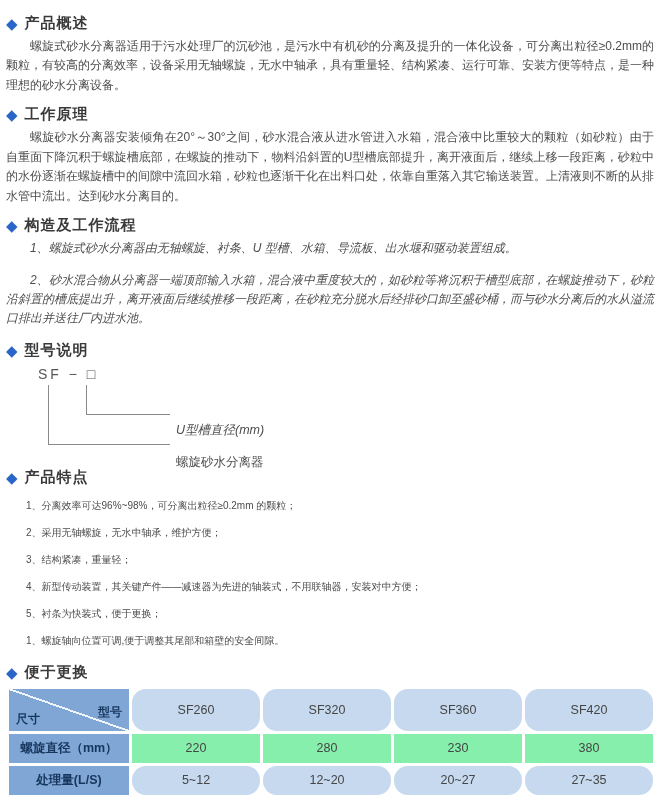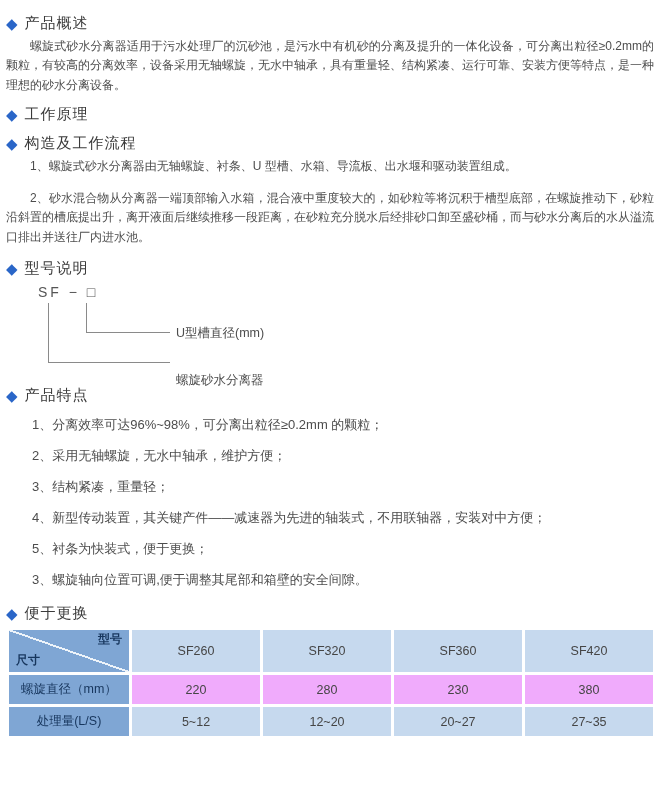--- a/index.html
+++ b/index.html
@@ -12,97 +12,98 @@
 
   
   .sec-head{
     display:flex;align-items:center;gap:7px;
     margin:10px 0 4px 0;
   }
   .sec-head .diamond{
     color:#2a66c8;font-size:15px;line-height:1;
   }
   .sec-head .sec-title{
-    font-size:15px;font-weight:normal;color:#3a3a3a;letter-spacing:1px;
+    font-size:15px;font-weight:bold;color:#3a3a3a;letter-spacing:1px;
   }
 
   
   .para{
     font-size:12px;line-height:1.62;color:#4d4d4d;
     text-indent:2em;margin:4px 0 10px 0;text-align:justify;
   }
-  .num-para{margin:4px 0 12px 0;}
+  .num-para{margin:4px 0 12px 0;font-style:italic;}
 
   
   .feature-item{
-    font-size:13px;color:#4d4d4d;line-height:1.3;
+    font-size:10px;color:#4d4d4d;line-height:1.3;
     text-indent:2em;margin:0 0 14px 0;
   }
 
   
   .model-diagram{
     position:relative;height:88px;margin:6px 0 6px 30px;
   }
   .model-code{
     position:absolute;left:2px;top:0;
     font-size:14px;color:#555;letter-spacing:3px;
   }
   .md-line{position:absolute;background:transparent;}
   .md-v1{left:12px;top:19px;height:59px;border-left:1px solid #8a8a8a;}
   .md-h1{left:12px;top:78px;width:122px;border-top:1px solid #8a8a8a;}
   .md-v2{left:50px;top:19px;height:29px;border-left:1px solid #8a8a8a;}
   .md-h2{left:50px;top:48px;width:84px;border-top:1px solid #8a8a8a;}
   .md-label{position:absolute;font-size:12.5px;color:#4d4d4d;white-space:nowrap;}
-  .md-label-box{left:140px;top:41px;}
+  .md-label-box{left:140px;top:56px;font-style:italic;}
   .md-label-sf{left:140px;top:88px;}
 
   
   .param-table{
     border-collapse:separate;border-spacing:3px;
     width:650px;margin:2px 0 0 0;table-layout:fixed;
   }
   .param-table td{
     text-align:center;vertical-align:middle;
     font-size:12.5px;color:#454545;padding:0;
   }
   .param-table .label-cell{
-    background:#7fa6d4;color:#17365d;font-weight:normal;font-size:12.5px;
+    background:#7fa6d4;color:#17365d;font-weight:bold;font-size:12.5px;
     width:120px;
     text-align:center;
   }
   .row-head td{height:42px;}
   .row-data td{height:29px;}
-  .bg-a{background:#c6d9ee;}
-  .bg-b{background:#f0abfc;}
+  .bg-a{background:#c6d9ee;border-radius:14px;}
+  .bg-b{background:#86efac;}
   .corner{
     position:relative;background:#7fa6d4;width:120px;
     background-image:linear-gradient(to bottom left,transparent 48.8%,#eef4fa 48.8%,#eef4fa 51.2%,transparent 51.2%);
   }
   .corner .corner-tr{
-    position:absolute;top:1px;right:7px;font-size:12px;color:#17365d;font-weight:bold;
+    position:absolute;top:15px;right:7px;font-size:12px;color:#17365d;font-weight:bold;
   }
   .corner .corner-bl{
     position:absolute;bottom:3px;left:7px;font-size:12px;color:#17365d;font-weight:bold;
   }
 </style>
 </head>
 <body>
 
 <div class="page">
 
   <div class="sec-head">
     <span class="diamond">◆</span>
     <span class="sec-title">产品概述</span>
   </div>
   <p class="para">螺旋式砂水分离器适用于污水处理厂的沉砂池，是污水中有机砂的分离及提升的一体化设备，可分离出粒径≥0.2mm的颗粒，有较高的分离效率，设备采用无轴螺旋，无水中轴承，具有重量轻、结构紧凑、运行可靠、安装方便等特点，是一种理想的砂水分离设备。</p>
 
   <div class="sec-head">
     <span class="diamond">◆</span>
     <span class="sec-title">工作原理</span>
   </div>
+  <p class="para">螺旋砂水分离器安装倾角在20°～30°之间，砂水混合液从进水管进入水箱，混合液中比重较大的颗粒（如砂粒）由于自重面下降沉积于螺旋槽底部，在螺旋的推动下，物料沿斜置的U型槽底部提升，离开液面后，继续上移一段距离，砂粒中的水份逐渐在螺旋槽中的间隙中流回水箱，砂粒也逐渐干化在出料口处，依靠自重落入其它输送装置。上清液则不断的从排水管中流出。达到砂水分离目的。</p>
 
   <div class="sec-head">
     <span class="diamond">◆</span>
     <span class="sec-title">构造及工作流程</span>
   </div>
   <p class="para num-para">1、螺旋式砂水分离器由无轴螺旋、衬条、U 型槽、水箱、导流板、出水堰和驱动装置组成。</p>
   <p class="para num-para">2、砂水混合物从分离器一端顶部输入水箱，混合液中重度较大的，如砂粒等将沉积于槽型底部，在螺旋推动下，砂粒沿斜置的槽底提出升，离开液面后继续推移一段距离，在砂粒充分脱水后经排砂口卸至盛砂桶，而与砂水分离后的水从溢流口排出并送往厂内进水池。</p>
 
   <div class="sec-head">
     <span class="diamond">◆</span>
@@ -121,21 +122,21 @@
   <div class="sec-head" style="margin-top:14px;">
     <span class="diamond">◆</span>
     <span class="sec-title">产品特点</span>
   </div>
   <div style="margin-top:12px;">
     <p class="feature-item">1、分离效率可达96%~98%，可分离出粒径≥0.2mm 的颗粒；</p>
     <p class="feature-item">2、采用无轴螺旋，无水中轴承，维护方便；</p>
     <p class="feature-item">3、结构紧凑，重量轻；</p>
     <p class="feature-item">4、新型传动装置，其关键产件——减速器为先进的轴装式，不用联轴器，安装对中方便；</p>
     <p class="feature-item">5、衬条为快装式，便于更换；</p>
-    <p class="feature-item">3、螺旋轴向位置可调,便于调整其尾部和箱壁的安全间隙。</p>
+    <p class="feature-item">1、螺旋轴向位置可调,便于调整其尾部和箱壁的安全间隙。</p>
   </div>
 
   <div class="sec-head" style="margin-top:16px;">
     <span class="diamond">◆</span>
     <span class="sec-title">便于更换</span>
   </div>
 
   <table class="param-table">
     <tbody>
         <tr class="row-head">

